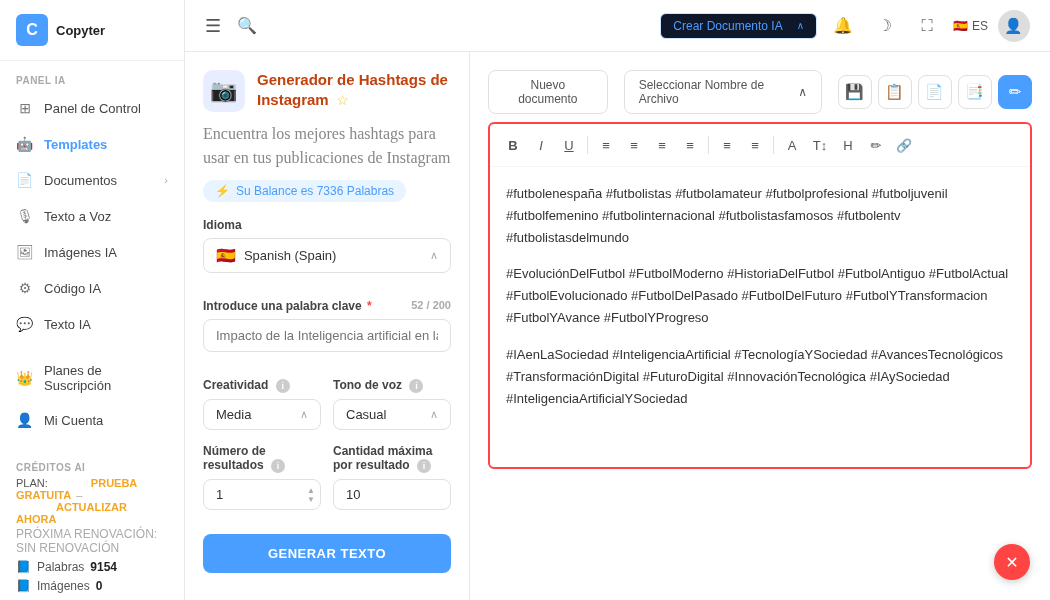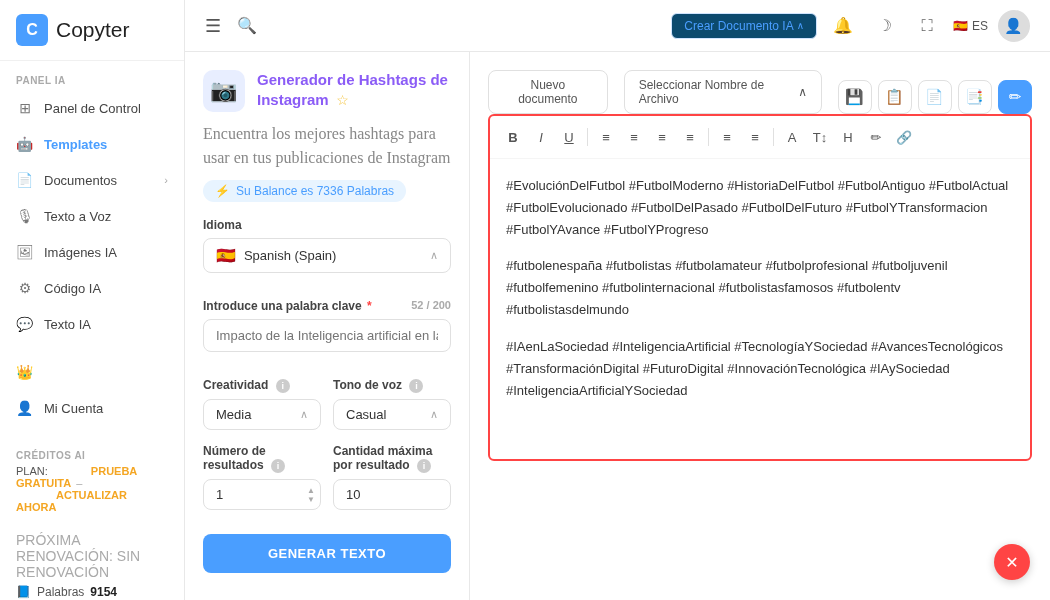--- a/index.html
+++ b/index.html
@@ -23,21 +23,21 @@
       padding: 14px 16px;
       border-bottom: 1px solid #f0f0f0;
     }
     .logo-icon {
       width: 32px; height: 32px;
       background: #4a9eff;
       border-radius: 6px;
       display: flex; align-items: center; justify-content: center;
       color: #fff; font-weight: 700; font-size: 16px;
     }
-    .logo-text { color: #222; font-weight: 400; font-size: 21px; }
+    .logo-text { color: #222; font-weight: 700; font-size: 13px; }
 
     .sidebar-section-label {
       font-size: 10px; color: #aaa; font-weight: 600;
       padding: 14px 16px 4px 16px;
       letter-spacing: 0.5px;
     }
     .sidebar-item {
       display: flex; align-items: center; gap: 10px;
       padding: 9px 16px;
       cursor: pointer; color: #444; font-size: 13px;
@@ -49,39 +49,39 @@
     .sidebar-item.active .icon { color: #4a9eff; }
     .sidebar-item .label { flex: 1; }
     .sidebar-item .chevron { color: #aaa; font-size: 11px; }
     .sidebar-divider { height: 1px; background: #f0f0f0; margin: 6px 0; }
 
     .plan-section { padding: 12px 16px; margin-top: auto; }
     .plan-label { font-size: 10px; color: #aaa; font-weight: 600; letter-spacing: 0.5px; margin-bottom: 4px; }
     .plan-links { font-size: 11px; color: #555; }
     .plan-links a { color: #f4a623; font-weight: 600; text-decoration: none; padding-left: 40px; }
     .plan-links .sep { color: #aaa; margin: 0 2px; }
-    .plan-renew { font-size: 14px; color: #aaa; margin-top: 19px; }
+    .plan-renew { font-size: 12px; color: #aaa; margin-top: 2px; }
     .credit-row { display: flex; align-items: center; gap: 6px; font-size: 12px; color: #555; margin-top: 5px; }
     .credit-icon { font-size: 12px; color: #4a9eff; }
     .credit-val { font-weight: 700; color: #222; }
 
     
     .topbar {
       position: absolute; top: 0; left: 185px; right: 0; height: 52px;
       background: #fff; border-bottom: 1px solid #e8e8e8;
       display: flex; align-items: center; padding: 0 20px;
       gap: 10px;
       z-index: 10;
     }
     .topbar-hamburger { font-size: 18px; color: #555; cursor: pointer; }
     .topbar-search { font-size: 16px; color: #555; cursor: pointer; margin-left: 6px; }
     .topbar-spacer { flex: 1; }
     .topbar-cta {
-      display: flex; align-items: center; gap: 3px;
-      background: #0c4a6e; border: 1px solid #d0e4ff; border-radius: 6px;
+      display: flex; align-items: center; gap: 14px;
+      background: #0f172a; border: 1px solid #d0e4ff; border-radius: 6px;
       padding: 5px 12px; font-size: 12px; color: #4a9eff; font-weight: 500; cursor: pointer;
     }
     .topbar-cta .chevron { font-size: 10px; }
     .topbar-icon { width: 32px; height: 32px; display: flex; align-items: center; justify-content: center; cursor: pointer; color: #666; font-size: 16px; border-radius: 50%; }
     .flag-badge { display: flex; align-items: center; gap: 4px; font-size: 12px; color: #555; }
     .avatar { width: 32px; height: 32px; background: #ddd; border-radius: 50%; display: flex; align-items: center; justify-content: center; color: #888; font-size: 15px; cursor: pointer; }
 
     
     .main {
       position: absolute; top: 52px; left: 185px; right: 0; bottom: 0;
@@ -95,21 +95,21 @@
       border-right: 1px solid #e8e8e8;
       overflow-y: auto;
       padding: 18px 18px 20px 18px;
       flex-shrink: 0;
     }
     .tool-header { display: flex; align-items: flex-start; gap: 12px; margin-bottom: 10px; }
     .tool-icon-wrap {
       width: 42px; height: 42px; background: #e8eeff; border-radius: 10px;
       display: flex; align-items: center; justify-content: center; flex-shrink: 0;
     }
-    .tool-title { font-size: 15px; font-weight: 700; color: #8b5cf6; flex: 1; line-height: 1.3; }
+    .tool-title { font-size: 15px; font-weight: 700; color: #c2410c; flex: 1; line-height: 1.3; }
     .tool-star { color: #f4c542; font-size: 14px; margin-left: 4px; cursor: pointer; }
     .tool-desc { font-size: 16px; color: #888; line-height: 1.5; margin-bottom: 10px; font-family: Liberation Serif, serif; }
 
     .balance-pill {
       display: inline-flex; align-items: center; gap: 6px;
       background: #e8f4ff; border-radius: 20px; padding: 4px 12px;
       font-size: 12px; color: #4a9eff; font-weight: 500; margin-bottom: 16px;
     }
     .balance-pill .bolt { color: #4a9eff; }
 
@@ -160,21 +160,21 @@
       border: none; border-radius: 8px; cursor: pointer; margin-top: 10px;
     }
 
     
     .right-panel {
       flex: 1; background: #fff; overflow-y: auto; padding: 18px;
       position: relative;
     }
 
     .doc-toolbar {
-      display: flex; align-items: flex-end; gap: 8px; margin-bottom: 0;
+      display: flex; align-items: center; gap: 8px; margin-bottom: 8px;
     }
     .doc-name-btn {
       padding: 7px 14px; border: 1px solid #e0e0e0; border-radius: 8px;
       font-size: 12px; color: #555; background: #fff; cursor: pointer;
     }
     .doc-select-btn {
       display: flex; align-items: center; gap: 6px;
       padding: 7px 14px; border: 1px solid #e0e0e0; border-radius: 8px;
       font-size: 12px; color: #555; background: #fff; cursor: pointer; margin-left: auto;
     }
@@ -254,20 +254,21 @@
   </div>
   <div class="sidebar-item">
     <span class="icon">💬</span>
     <span class="label">Texto IA</span>
   </div>
 
   <div class="sidebar-divider"></div>
 
   <div class="sidebar-item">
     <span class="icon">👑</span>
+    <span class="label">Planes de Suscripción</span>
   </div>
   <div class="sidebar-item">
     <span class="icon">👤</span>
     <span class="label">Mi Cuenta</span>
   </div>
 
   <div class="sidebar-divider"></div>
 
   <div class="plan-section">
     <div class="plan-label">CRÉDITOS AI</div>
@@ -434,21 +435,21 @@
         <button class="fmt-btn">≡</button>
         <button class="fmt-btn">≡</button>
         <span class="fmt-sep"></span>
         <button class="fmt-btn">A</button>
         <button class="fmt-btn">T↕</button>
         <button class="fmt-btn">H</button>
         <button class="fmt-btn">✏</button>
         <button class="fmt-btn">🔗</button>
       </div>
       <div class="editor-content" contenteditable="true" style="">
+        <p>#futbolenespaña #futbolistas #futbolamateur #futbolprofesional #futboljuvenil #futbolfemenino #futbolinternacional #futbolistasfamosos #futbolentv #futbolistasdelmundo</p>
         <p>#EvoluciónDelFutbol #FutbolModerno #HistoriaDelFutbol #FutbolAntiguo #FutbolActual #FutbolEvolucionado #FutbolDelPasado #FutbolDelFuturo #FutbolYTransformacion #FutbolYAvance #FutbolYProgreso</p>
-        <p>#futbolenespaña #futbolistas #futbolamateur #futbolprofesional #futboljuvenil #futbolfemenino #futbolinternacional #futbolistasfamosos #futbolentv #futbolistasdelmundo</p>
         <p>#IAenLaSociedad #InteligenciaArtificial #TecnologíaYSociedad #AvancesTecnológicos #TransformaciónDigital #FuturoDigital #InnovaciónTecnológica #IAySociedad #InteligenciaArtificialYSociedad</p>
       </div>
     </div>
 
     <div class="fab-btn">✕</div>
   </div>
 </div>
 
 </body></html>

